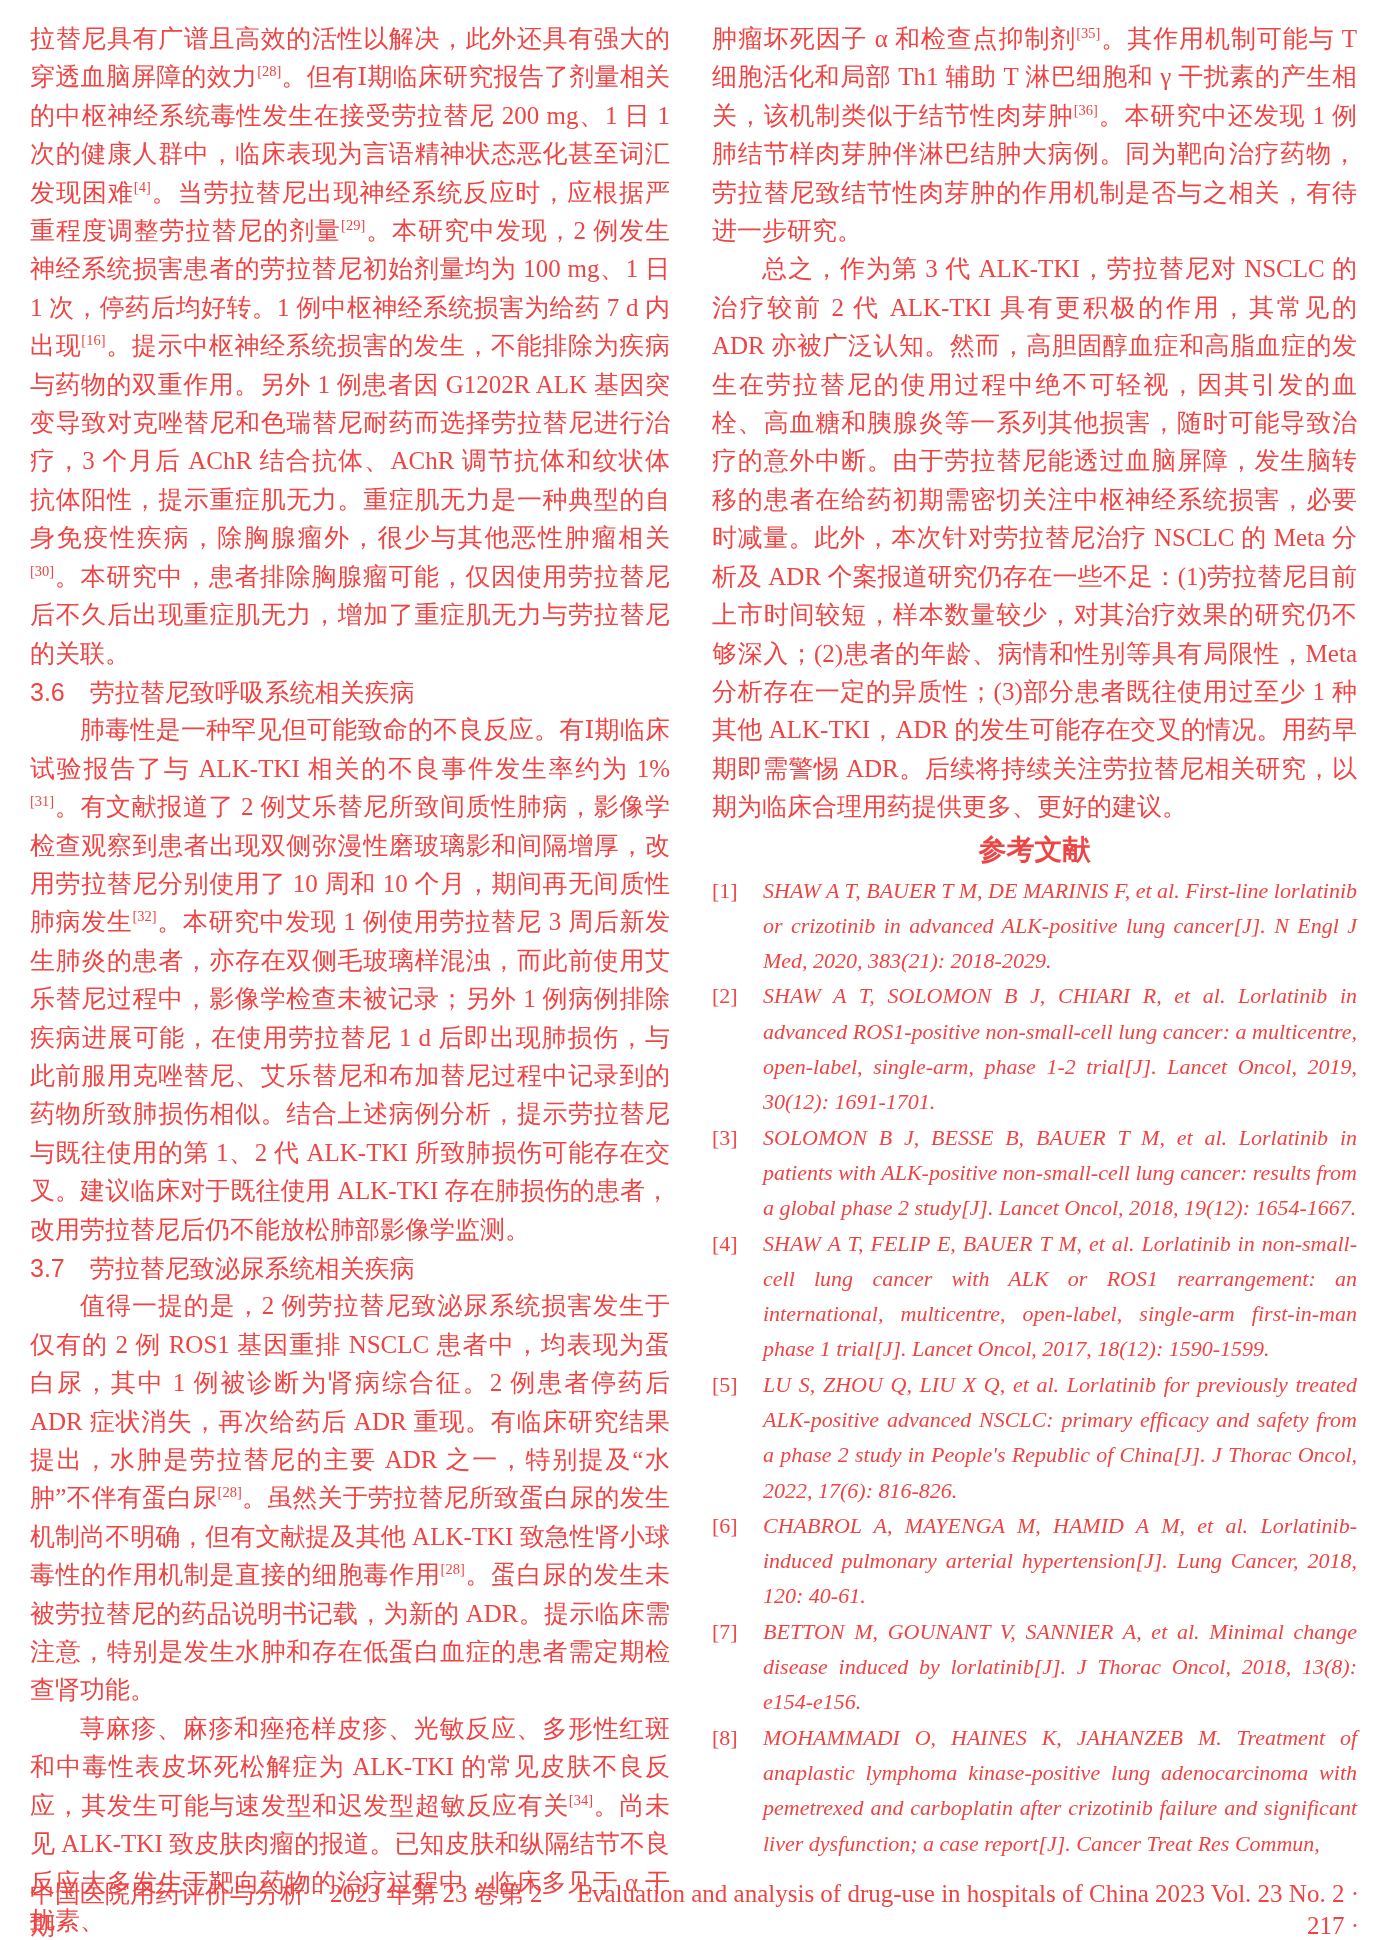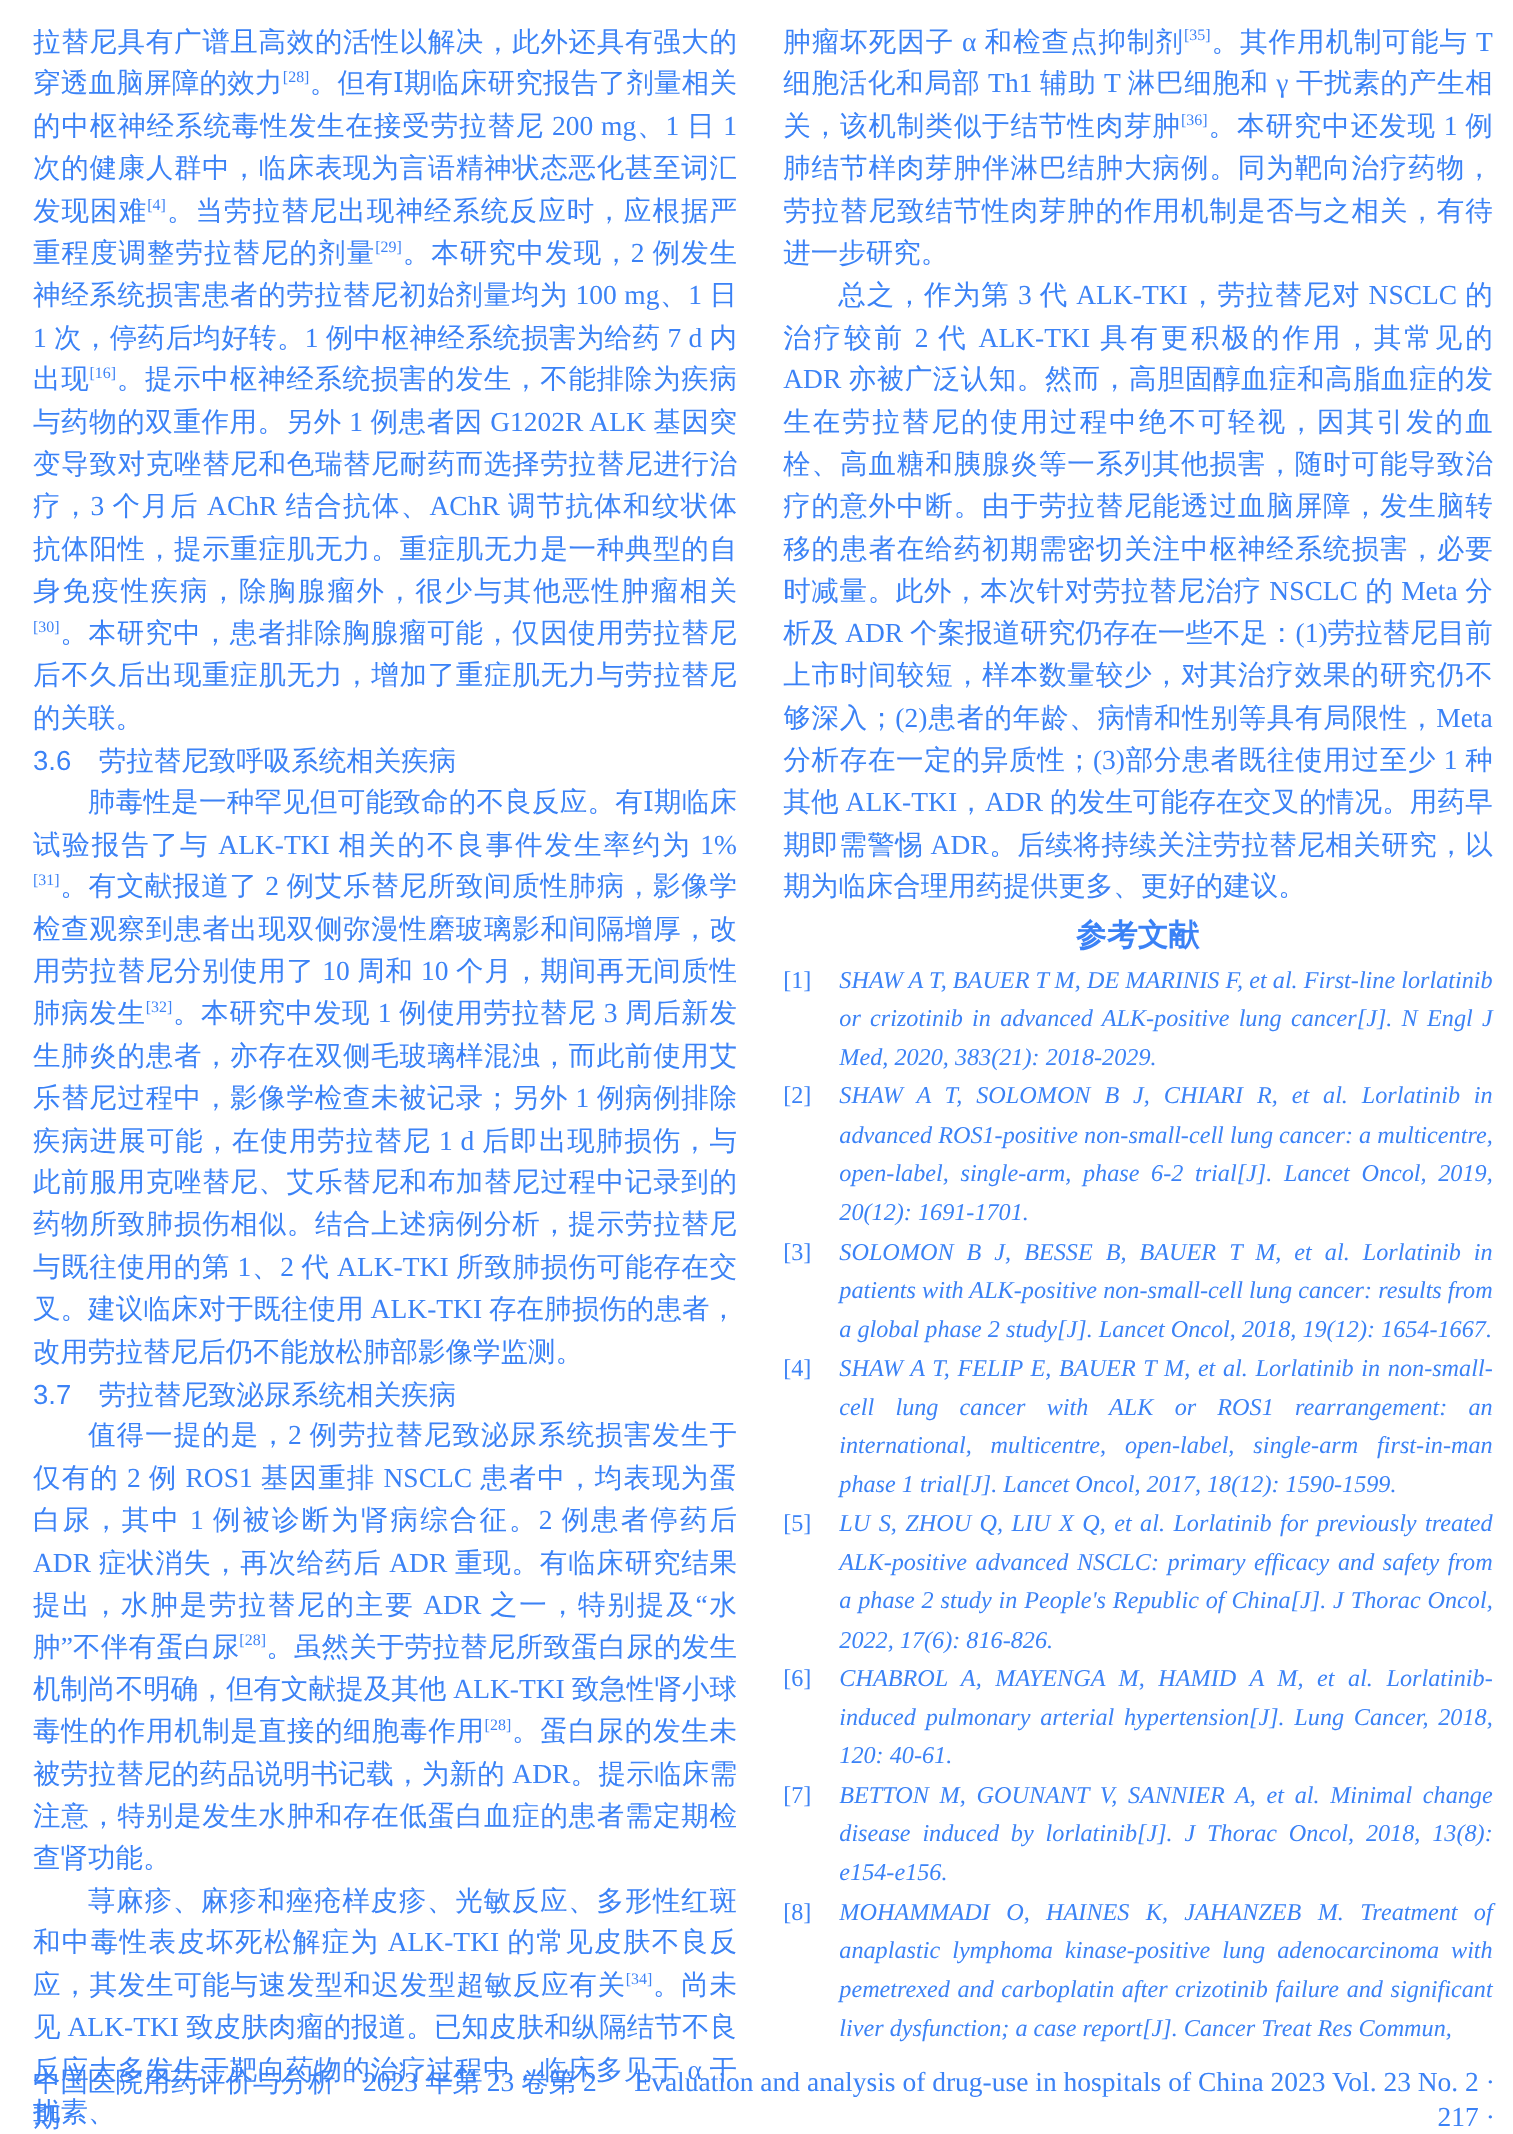--- a/index.html
+++ b/index.html
@@ -1,21 +1,21 @@
 <!DOCTYPE html>
 <html><head>
 <meta charset="utf-8">
 <style>
   html, body { margin: 0; padding: 0; background: #ffffff; }
   .page {
     position: relative;
     width: 1375px;
     height: 1940px;
     background: #ffffff;
-    color: #3b82f6;
+    color: #ef4444;
     font-family: "Liberation Serif", "DejaVu Serif", serif;
     overflow: hidden;
   }
   .columns {
     display: flex;
     padding: 20px 0 0 30px;
     gap: 42px;
   }
   .col-left  { width: 640px; }
   .col-right { width: 645px; }
@@ -81,21 +81,21 @@
           <p class="para indent">总之，作为第 3 代 ALK-TKI，劳拉替尼对 NSCLC 的治疗较前 2 代 ALK-TKI 具有更积极的作用，其常见的 ADR 亦被广泛认知。然而，高胆固醇血症和高脂血症的发生在劳拉替尼的使用过程中绝不可轻视，因其引发的血栓、高血糖和胰腺炎等一系列其他损害，随时可能导致治疗的意外中断。由于劳拉替尼能透过血脑屏障，发生脑转移的患者在给药初期需密切关注中枢神经系统损害，必要时减量。此外，本次针对劳拉替尼治疗 NSCLC 的 Meta 分析及 ADR 个案报道研究仍存在一些不足：(1)劳拉替尼目前上市时间较短，样本数量较少，对其治疗效果的研究仍不够深入；(2)患者的年龄、病情和性别等具有局限性，Meta 分析存在一定的异质性；(3)部分患者既往使用过至少 1 种其他 ALK-TKI，ADR 的发生可能存在交叉的情况。用药早期即需警惕 ADR。后续将持续关注劳拉替尼相关研究，以期为临床合理用药提供更多、更好的建议。</p>
           <div class="ref-heading">参考文献</div>
         </div>
       <div class="refs">
           <div class="ref">
             <span class="ref-num">[1]</span>
             <span class="ref-body">SHAW A T, BAUER T M, DE MARINIS F, et al. First-line lorlatinib or crizotinib in advanced ALK-positive lung cancer[J]. N Engl J Med, 2020, 383(21): 2018-2029.</span>
           </div>
           <div class="ref">
             <span class="ref-num">[2]</span>
-            <span class="ref-body">SHAW A T, SOLOMON B J, CHIARI R, et al. Lorlatinib in advanced ROS1-positive non-small-cell lung cancer: a multicentre, open-label, single-arm, phase 6-2 trial[J]. Lancet Oncol, 2019, 20(12): 1691-1701.</span>
+            <span class="ref-body">SHAW A T, SOLOMON B J, CHIARI R, et al. Lorlatinib in advanced ROS1-positive non-small-cell lung cancer: a multicentre, open-label, single-arm, phase 1-2 trial[J]. Lancet Oncol, 2019, 30(12): 1691-1701.</span>
           </div>
           <div class="ref">
             <span class="ref-num">[3]</span>
             <span class="ref-body">SOLOMON B J, BESSE B, BAUER T M, et al. Lorlatinib in patients with ALK-positive non-small-cell lung cancer: results from a global phase 2 study[J]. Lancet Oncol, 2018, 19(12): 1654-1667.</span>
           </div>
           <div class="ref">
             <span class="ref-num">[4]</span>
             <span class="ref-body">SHAW A T, FELIP E, BAUER T M, et al. Lorlatinib in non-small-cell lung cancer with ALK or ROS1 rearrangement: an international, multicentre, open-label, single-arm first-in-man phase 1 trial[J]. Lancet Oncol, 2017, 18(12): 1590-1599.</span>
           </div>
           <div class="ref">

